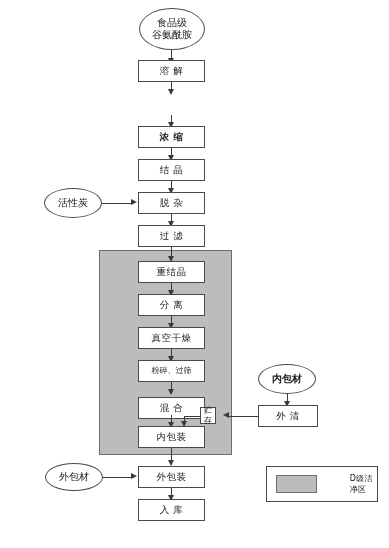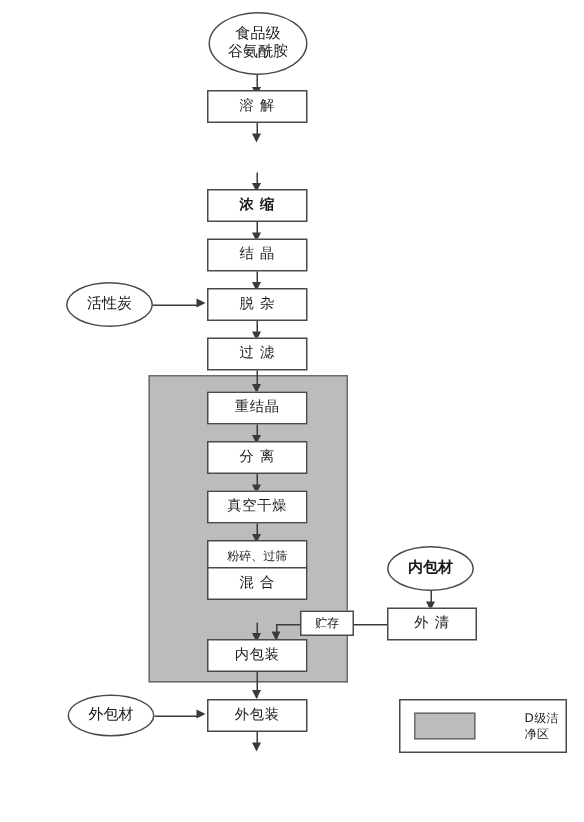--- a/index.html
+++ b/index.html
@@ -164,50 +164,51 @@
   <div class="arrow-down" style="left:168px; top:323px;"></div>
 
   <div class="node" style="left:138px; top:327px; width:67px; height:22px;">真空干燥</div>
   <div class="vline" style="left:171px; top:349px; height:11px;"></div>
   <div class="arrow-down" style="left:168px; top:356px;"></div>
 
   <div class="node small" style="left:138px; top:360px; width:67px; height:22px;">粉碎、过筛</div>
   <div class="vline" style="left:171px; top:382px; height:11px;"></div>
   <div class="arrow-down" style="left:168px; top:389px;"></div>
 
-  <div class="node" style="left:138px; top:378px; width:67px; height:22px;">混  合</div>
+  <div class="node" style="left:138px; top:397px; width:67px; height:22px;">混  合</div>
   <div class="vline" style="left:171px; top:415px; height:11px;"></div>
   <div class="arrow-down" style="left:168px; top:422px;"></div>
 
   <div class="oval" style="left:258px; top:364px; width:58px; height:30px;font-weight:bold;">内包材</div>
   <div class="vline" style="left:287px; top:394px; height:11px;"></div>
   <div class="arrow-down" style="left:284px; top:401px;"></div>
 
   <div class="node" style="left:258px; top:405px; width:60px; height:22px;">外  清</div>
 
   <div class="hline" style="left:228px; top:416px; width:30px;"></div>
   <div class="arrow-left" style="left:223px; top:412px;"></div>
 
-  <div class="node small" style="left:200px; top:407px; width:36px; height:17px; letter-spacing:0px;">贮存</div>
+  <div class="node small" style="left:200px; top:407px; width:16px; height:17px; letter-spacing:0px;">贮存</div>
 
   <div class="vline" style="left:184px; top:416px; height:10px;"></div>
   <div class="hline" style="left:184px; top:416px; width:16px;"></div>
   <div class="arrow-down" style="left:181px; top:421px;"></div>
 
   <div class="node" style="left:138px; top:426px; width:67px; height:22px;">内包装</div>
   <div class="vline" style="left:171px; top:448px; height:17px;"></div>
   <div class="arrow-down" style="left:168px; top:460px;"></div>
 
   <div class="oval" style="left:45px; top:463px; width:58px; height:28px;">外包材</div>
   <div class="hline" style="left:103px; top:477px; width:29px;"></div>
   <div class="arrow-right" style="left:131px; top:473px;"></div>
 
   <div class="node" style="left:138px; top:466px; width:67px; height:22px;">外包装</div>
   <div class="vline" style="left:171px; top:488px; height:11px;"></div>
   <div class="arrow-down" style="left:168px; top:495px;"></div>
 
+  <div class="node" style="left:138px; top:499px; width:67px; height:22px;">入  库</div>
 
   <div class="legend-box" style="left:266px; top:466px; width:112px; height:36px;">
     <div class="legend-swatch"></div>
     <div class="legend-label">D级洁净区</div>
   </div>
 
 </div>
 
 </body></html>

